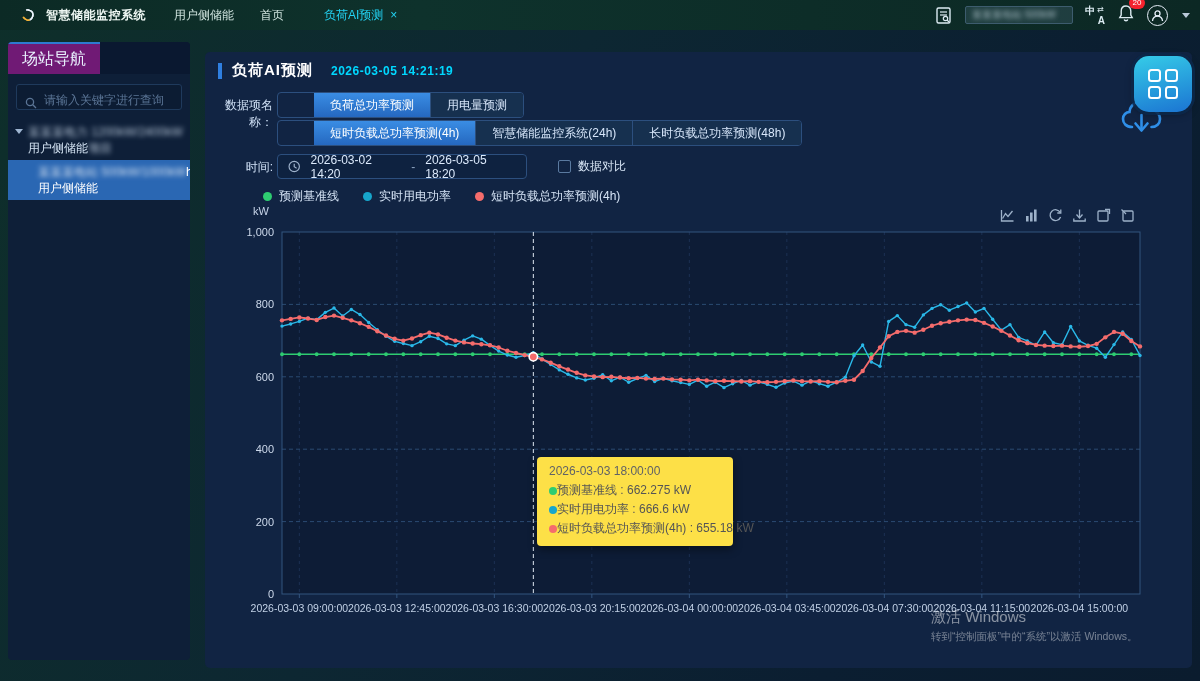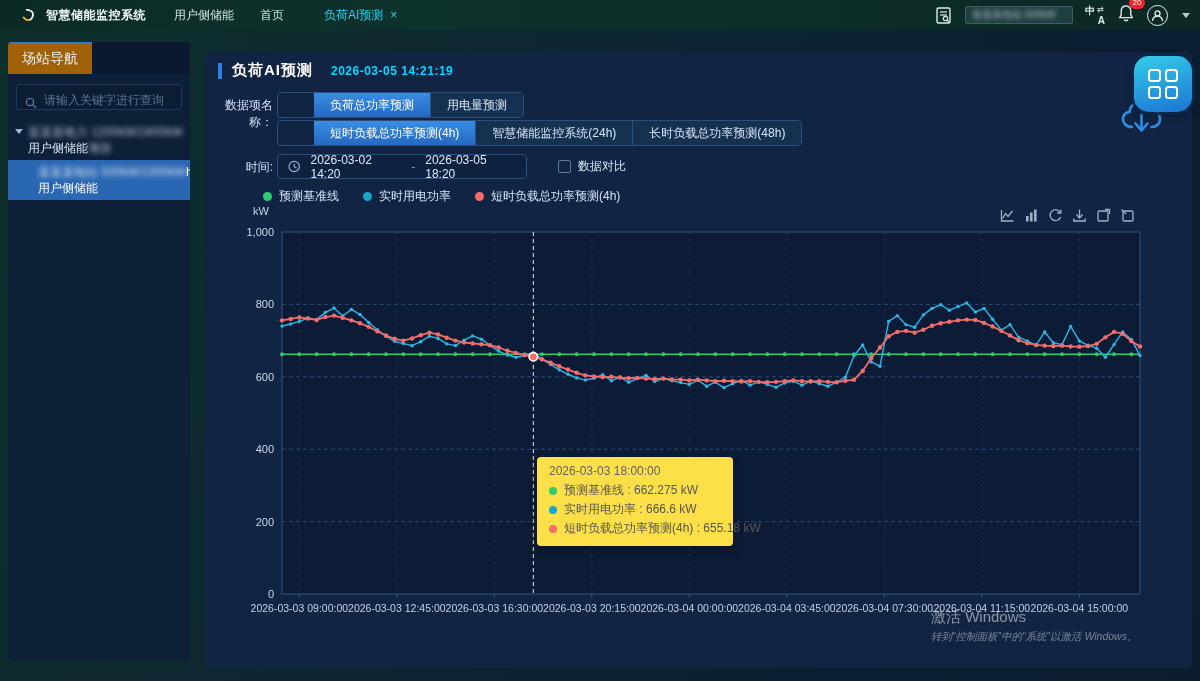--- a/index.html
+++ b/index.html
@@ -26,21 +26,21 @@
   .badge { position:absolute; top:-7px; right:-10px; background:#f5222d; color:#fff; font-size:8px; line-height:11px; min-width:16px; height:12px; border-radius:7px; text-align:center; padding:0 2px; }
   .avatar { width:21px; height:21px; border-radius:50%; border:1.6px solid #e6eef8; display:flex; align-items:center; justify-content:center; }
   .caret-down { width:0; height:0; border-left:4px solid transparent; border-right:4px solid transparent; border-top:5px solid #b9c9d8; margin-left:2px; }
   .translate-ic { position:relative; width:20px; height:20px; color:#dcebf2; }
   .translate-ic .zh { position:absolute; left:0; top:-1px; font-size:10px; font-weight:bold; }
   .translate-ic .en { position:absolute; right:0; bottom:-1px; font-size:10px; font-weight:bold; }
   .translate-ic .ar1 { position:absolute; right:1px; top:0; font-size:8px; }
   
   .sidebar { position:absolute; left:8px; top:42px; width:182px; height:618px; background:#0e1f38; border-radius:4px; overflow:hidden; }
   .side-tabrow { background:#0a1830; height:32px; display:flex; }
-  .side-tab { background:#a16207; border-top:2px solid #2e7ad1; padding:0 14px; display:flex; align-items:center; font-size:14px; color:#e8f1fd; }
+  .side-tab { background:#701a75; border-top:2px solid #2e7ad1; padding:0 14px; display:flex; align-items:center; font-size:16px; color:#e8f1fd; }
   .side-search { margin:10px 8px; height:26px; border:1px solid #1f3a5c; background:#0c1c33; border-radius:3px; display:flex; align-items:flex-end; gap:7px; padding:0 8px; color:#5b7596; }
   .tree { margin-top:6px; }
   .tree-item { padding:4px 6px 4px 20px; line-height:16px; color:#d5e4f4; position:relative; cursor:pointer; }
   .tree-item .tcaret { position:absolute; left:7px; top:9px; width:0; height:0; border-left:4px solid transparent; border-right:4px solid transparent; border-top:5px solid #9fb6d2; }
   .tree-item.sel { background:#2a67b3; color:#fff; padding-left:30px; }
   
   .panel { position:absolute; left:205px; top:52px; width:987px; height:616px; background:#112443; border-radius:5px; }
   .hdr { position:absolute; left:13px; top:9px; display:flex; align-items:center; }
   .hdr-bar { width:4px; height:16px; background:#2f7fe0; margin-right:10px; }
   .hdr-title { font-size:15px; font-weight:bold; color:#fff; letter-spacing:1px; }
@@ -56,25 +56,25 @@
   .legend { position:absolute; left:58px; top:136px; display:flex; gap:24px; }
   .leg-item { display:flex; align-items:center; gap:7px; color:#d6e4f6; }
   .dot { width:9px; height:9px; border-radius:50%; }
   .kw { position:absolute; left:48px; top:153px; color:#c6d3e8; font-size:11px; }
   .toolbox { position:absolute; left:795px; top:156px; display:flex; gap:9px; }
   .toolbox svg { cursor:pointer; }
   .chart-wrap { position:absolute; left:23px; top:172px; width:960px; height:405px; }
   svg text { font-family:"Liberation Sans","DejaVu Sans",sans-serif; }
   .tooltip { position:absolute; left:309px; top:186px; width:196px; background:#fde047; border-radius:4px; padding:7px 12px 8px; box-shadow:0 3px 10px rgba(0,0,0,.45); color:#555;margin-top:47px; }
   .tooltip .tt-time { font-size:12px; color:#606266; margin-bottom:3px; }
-  .tt-row { display:flex; align-items:center; gap:7px; font-size:12px; color:#555; line-height:19px; white-space:nowrap; }
+  .tt-row { display:flex; align-items:center; font-size:12px; color:#555; line-height:19px; white-space:nowrap; }
   .tt-dot { width:8px; height:8px; border-radius:50%; flex:none; }
   .watermark { position:absolute; left:726px; top:556px; color:rgba(255,255,255,.5); }
   .watermark .w1 { font-size:15px; }
-  .watermark .w2 { font-size:10.5px; margin-top:3px; color:rgba(255,255,255,.42);font-style:italic; }
+  .watermark .w2 { font-size:10.5px; margin-top:3px; color:rgba(255,255,255,.42); }
   .quick-btn { position:absolute; left:929px; top:4px; width:58px; height:56px; border-radius:15px;
     background:linear-gradient(165deg,#35cce8,#1b74d2); box-shadow:0 0 0 3px rgba(12,40,74,.85),0 2px 8px rgba(0,0,0,.4);
     display:flex; align-items:center; justify-content:center; cursor:pointer; z-index:3; }
   .grid-ic { display:grid; grid-template-columns:13px 13px; grid-template-rows:13px 13px; gap:4px; }
   .grid-ic i { border:2.4px solid #fff; border-radius:3.5px; }
   .cloud-dl { position:absolute; left:915px; top:45px; z-index:2; cursor:pointer; }
 </style>
 </head>
 <body>
 

